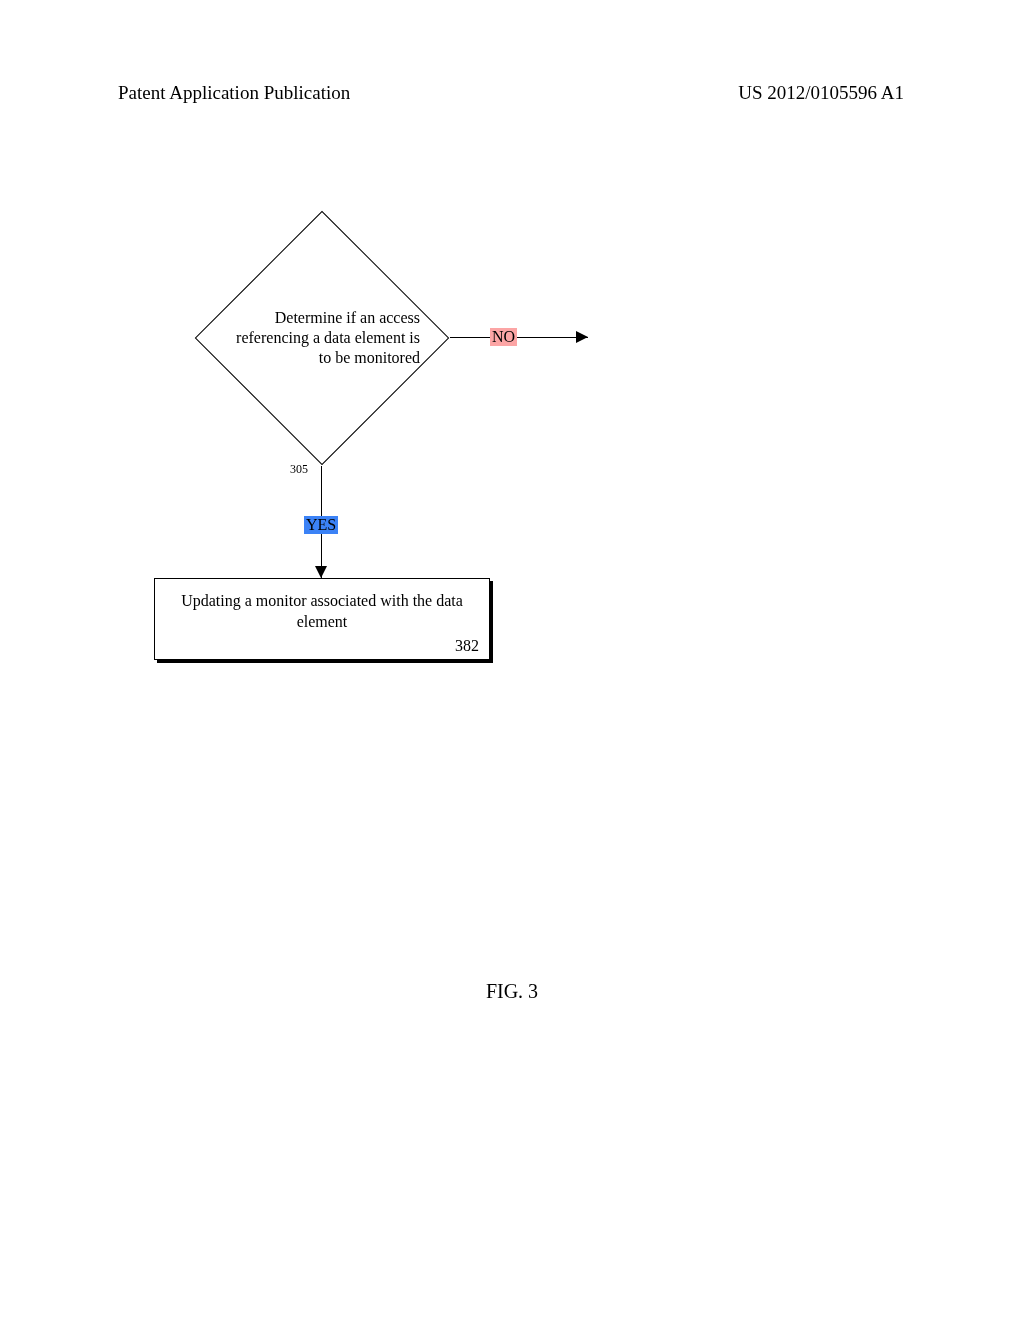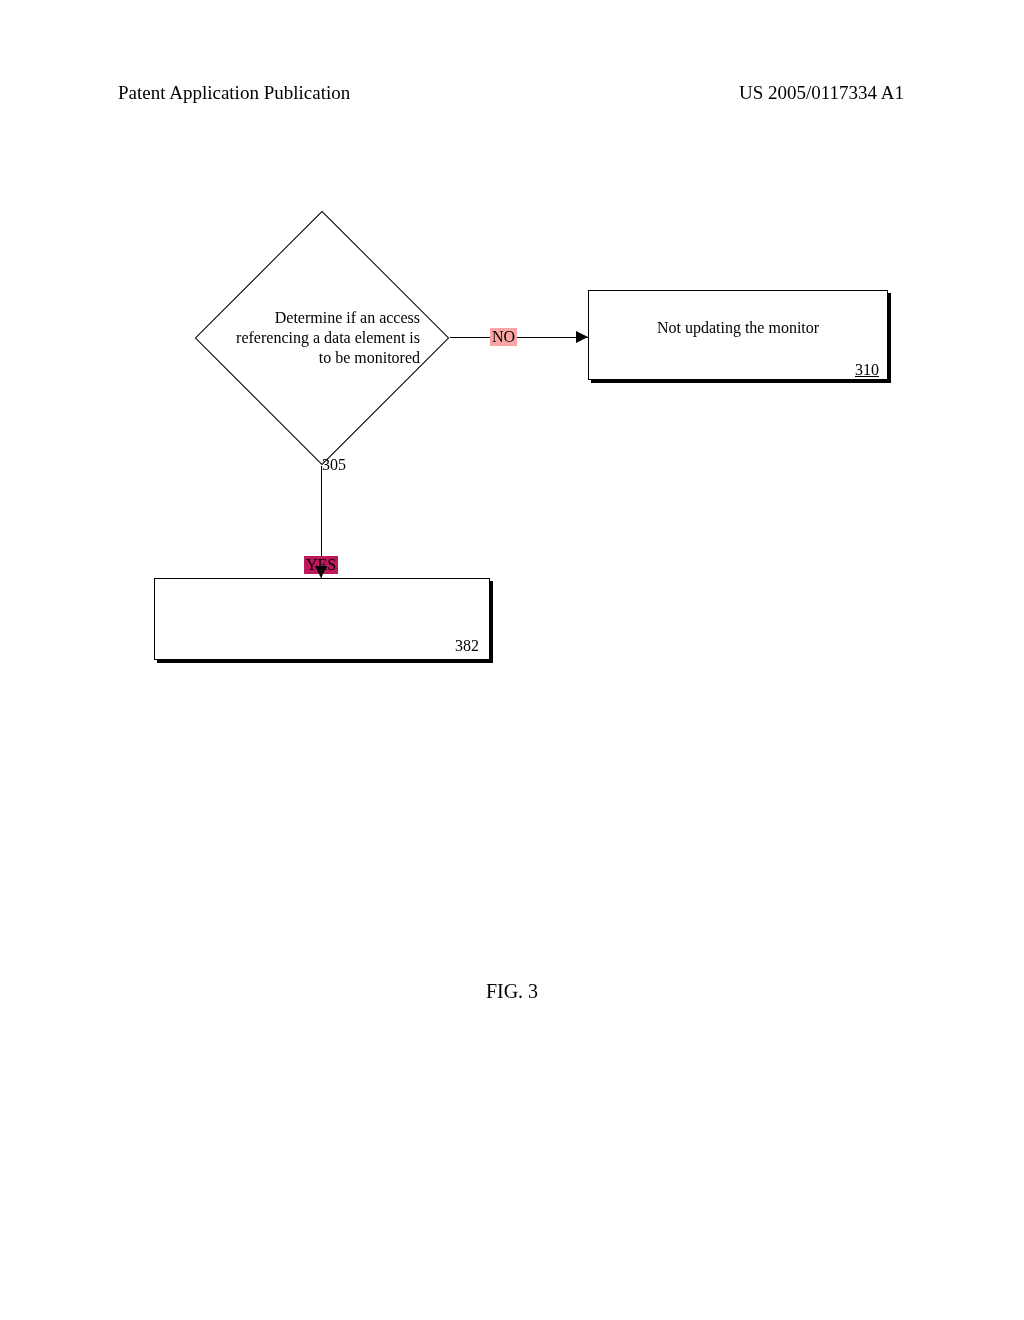--- a/index.html
+++ b/index.html
@@ -80,23 +80,22 @@
       justify-content: center;
       text-align: right;
       font-size: 16px;
       line-height: 1.25;
       padding: 0 30px;
     }
 
     .diamond-ref {
       position: absolute;
       left: 290px;
-      top: 246px;
-      font-size: 16px;
-      margin-left: 32px;
+      top: 252px;
+      font-size: 12px;
     }
 
     
     .no-label {
       position: absolute;
       left: 490px;
       top: 118px;
       font-size: 16px;
       background: #fca5a5;
       padding: 0 2px;
@@ -121,23 +120,22 @@
       text-align: center;
       font-size: 16px;
     }
 
     
     .yes-label {
       position: absolute;
       left: 304px;
       top: 306px;
       font-size: 16px;
-      background: #be185d;
+      background: #3b82f6;
       padding: 0 2px;
-      margin-top: 40px;
     }
 
     
     .box-bottom {
       position: absolute;
       left: 154px;
       top: 368px;
       width: 336px;
       height: 82px;
       border: 1.5px solid #000;
@@ -210,43 +208,40 @@
       top: 980px;
       text-align: center;
       font-size: 20px;
     }
   </style>
 </head>
 <body>
 
 <div class="header">
   <span class="left">Patent Application Publication</span>
-  <span class="right">US 2005/0117334 A1</span>
+  <span class="right">US 2012/0105596 A1</span>
 </div>
 
 <div class="diagram">
 
   <div class="diamond-wrap">
     <div class="diamond"></div>
     <div class="diamond-text">Determine if an access referencing a data element is to be monitored</div>
   </div>
   <div class="diamond-ref">305</div>
 
   <div class="line-h-no"></div>
   <div class="no-label">NO</div>
   <div class="arrow-right"></div>
 
-  <div class="box-right">
-    <div class="box-text">Not updating the monitor</div>
-    <div class="box-boxva" style="position:absolute;bottom:0px;right:8px;font-size:16px;text-decoration:underline;">310</div>
-  </div>
 
   <div class="line-v-yes"></div>
   <div class="yes-label">YES</div>
   <div class="arrow-down"></div>
 
   <div class="box-bottom">
+    <div class="box-text">Updating a monitor associated with the data element</div>
     <div class="box-ref">382</div>
   </div>
 
 </div>
 
 <div class="figure-label">FIG. 3</div>
 
 </body></html>

